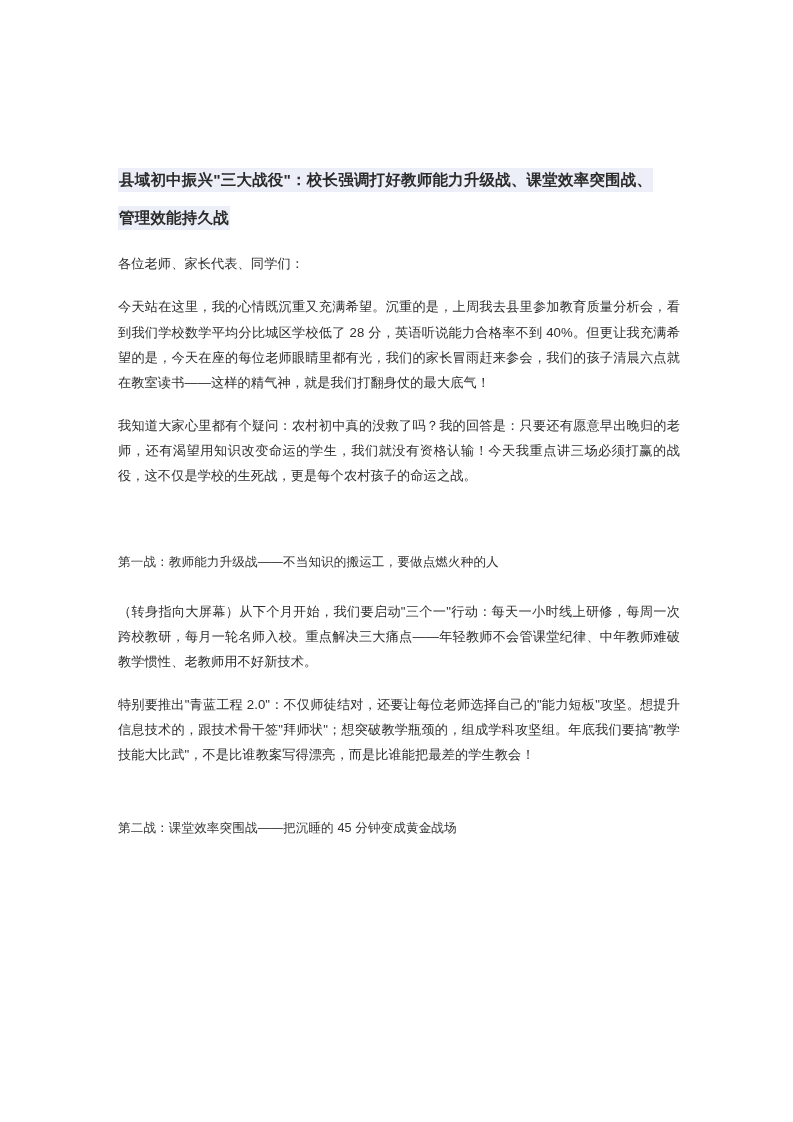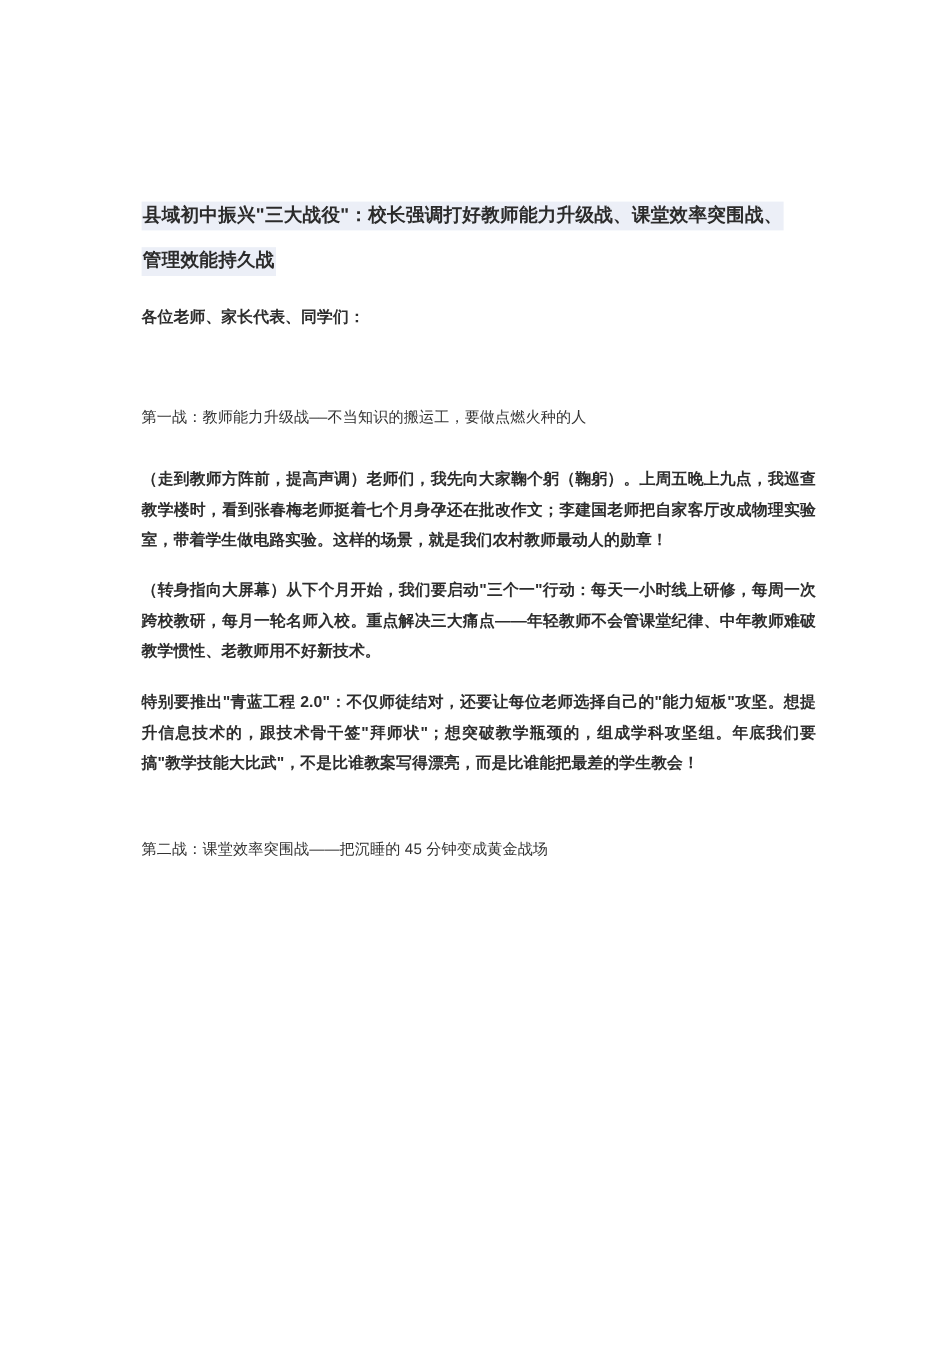--- a/index.html
+++ b/index.html
@@ -55,63 +55,62 @@
 
   
   .para {
     font-size: 13.2px;
     color: #2e2e2e;
     line-height: 1.92;
     margin: 0 0 17px 0;
     text-align: justify;
     text-justify: inter-ideograph;
     letter-spacing: 0.1px;
-    font-weight: bold;
   }
   .para:last-child { margin-bottom: 0; }
 
   .para.salutation { margin-bottom: 18px; }
 
   .para.stage { margin-bottom: 17px; }
 
   
   .section-head {
     font-size: 12.6px;
     color: #333333;
     line-height: 1.9;
     margin: 0 0 24px 0;
     letter-spacing: 0.1px;
   }
   .gap-before {
     margin-top: 62px;
-    font-family: Liberation Mono, monospace;
   }
   .gap-before-2 {
     margin-top: 49px;
   }
 </style>
 </head>
 <body>
 
 <div class="page">
   <div class="content">
 
     <h1 class="doc-title">
       <span class="tline"><span class="hl">县域初中振兴"三大战役"：校长强调打好教师能力升级战、课堂效率突围战、</span></span>
       <span class="tline"><span class="hl">管理效能持久战</span></span>
     </h1>
 
     <p class="para salutation">各位老师、家长代表、同学们：</p>
 
+    <p class="para">今天站在这里，我的心情既沉重又充满希望。沉重的是，上周我去县里参加教育质量分析会，看到我们学校数学平均分比城区学校低了 28 分，英语听说能力合格率不到 40%。但更让我充满希望的是，今天在座的每位老师眼睛里都有光，我们的家长冒雨赶来参会，我们的孩子清晨六点就在教室读书——这样的精气神，就是我们打翻身仗的最大底气！</p>
 
 
+    <p class="para">我知道大家心里都有个疑问：农村初中真的没救了吗？我的回答是：只要还有愿意早出晚归的老师，还有渴望用知识改变命运的学生，我们就没有资格认输！今天我重点讲三场必须打赢的战役，这不仅是学校的生死战，更是每个农村孩子的命运之战。</p>
 
     <p class="section-head gap-before">第一战：教师能力升级战——不当知识的搬运工，要做点燃火种的人</p>
 
-    <p class="para">（走到教师方阵前，提高声调）老师们，我先向大家鞠个躬（鞠躬）。上周五晚上九点，我巡查教学楼时，看到张春梅老师挺着七个月身孕还在批改作文；李建国老师把自家客厅改成物理实验室，带着学生做电路实验。这样的场景，就是我们农村教师最动人的勋章！</p>
 
 
     <p class="para">（转身指向大屏幕）从下个月开始，我们要启动"三个一"行动：每天一小时线上研修，每周一次跨校教研，每月一轮名师入校。重点解决三大痛点——年轻教师不会管课堂纪律、中年教师难破教学惯性、老教师用不好新技术。</p>
 
     <p class="para">特别要推出"青蓝工程 2.0"：不仅师徒结对，还要让每位老师选择自己的"能力短板"攻坚。想提升信息技术的，跟技术骨干签"拜师状"；想突破教学瓶颈的，组成学科攻坚组。年底我们要搞"教学技能大比武"，不是比谁教案写得漂亮，而是比谁能把最差的学生教会！</p>
 
     <p class="section-head gap-before-2">第二战：课堂效率突围战——把沉睡的 45 分钟变成黄金战场</p>
 
   </div>
 </div>

